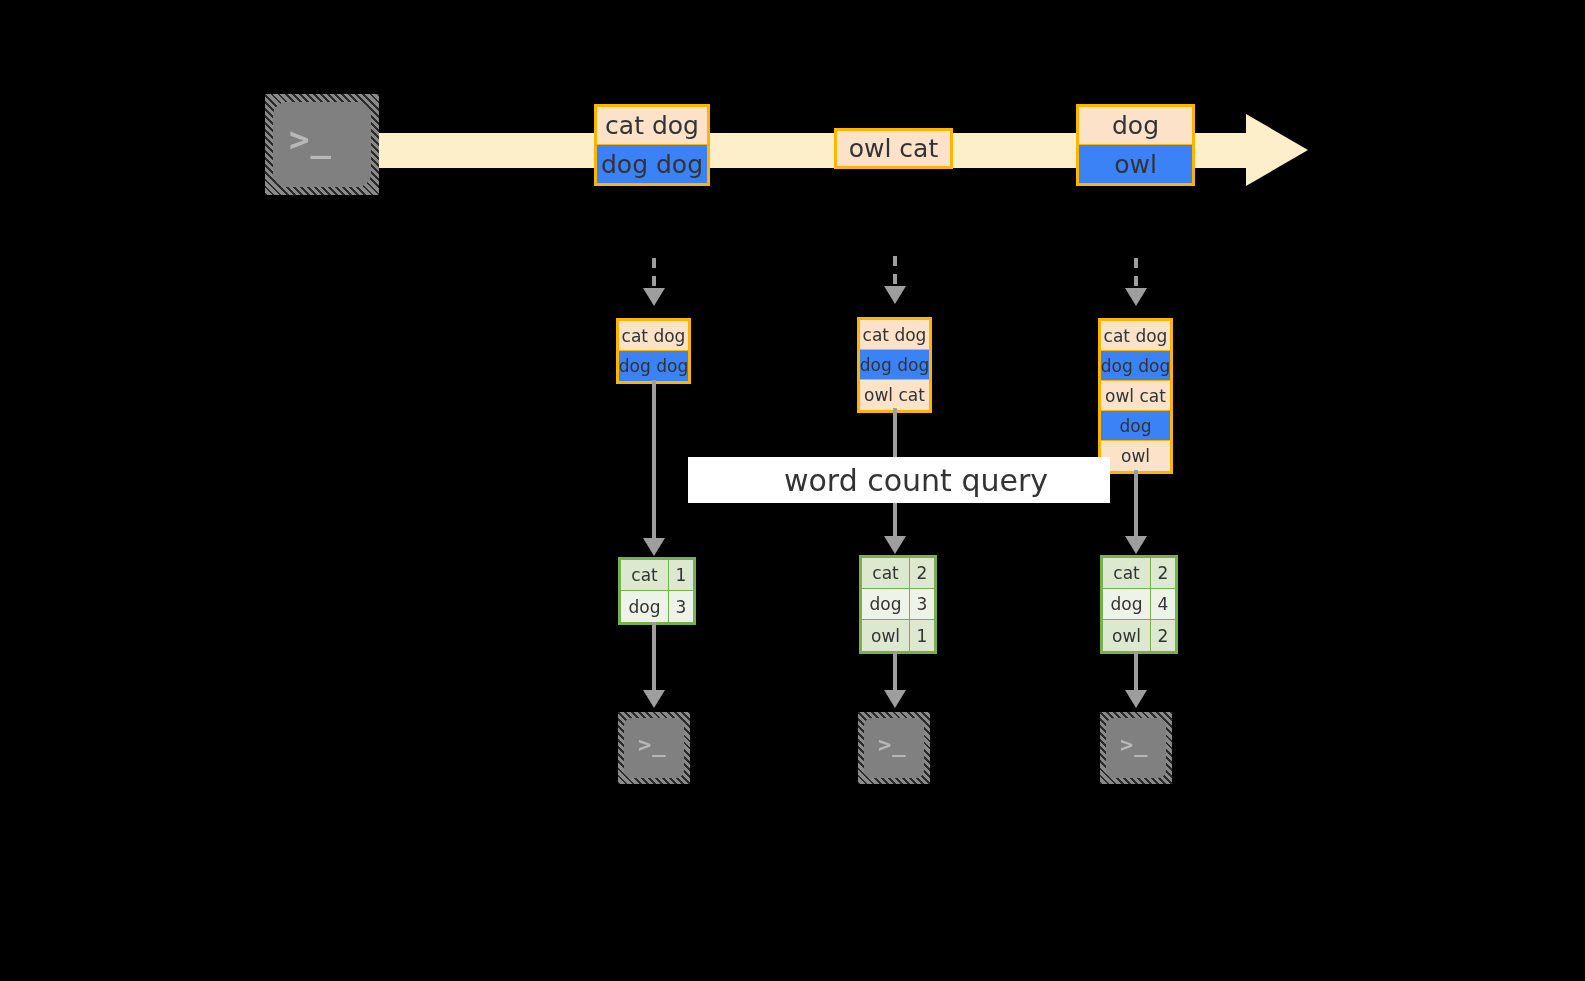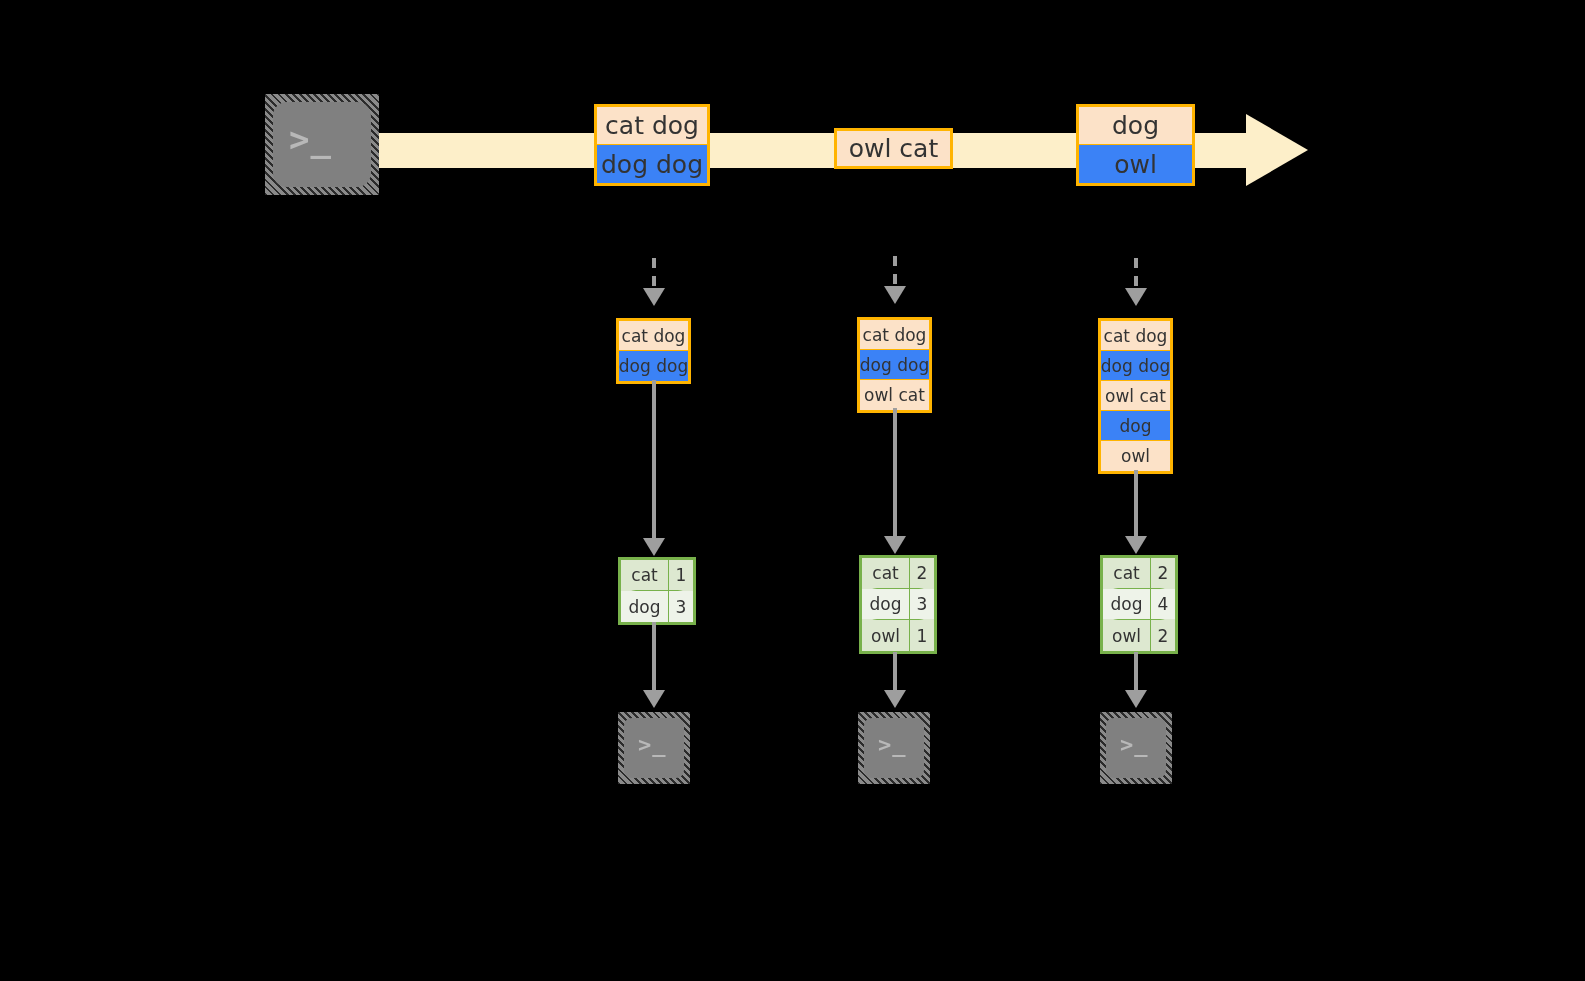--- a/index.html
+++ b/index.html
@@ -112,21 +112,20 @@
     position: absolute;
     border: 3px solid #78B14B;
     box-sizing: border-box;
     background: #DDE8D0;
   }
   .gbox .grow {
     display: flex;
     height: 31px;
     box-sizing: border-box;
     border-bottom: 1px solid #78B14B;
-    border-radius: 15px;
   }
   .gbox .grow:last-child { border-bottom: none; }
   .gbox .gcell {
     display: flex;
     align-items: center;
     justify-content: center;
     font-size: 17px;
     color: #333333;
     box-sizing: border-box;
   }
@@ -236,20 +235,23 @@
 
   <div class="vline" style="left:652px; top:380px; height:168px;"></div>
   <div class="ahead" style="left:643px; top:538px;"></div>
 
   <div class="vline" style="left:893px; top:408px; height:140px;"></div>
   <div class="ahead" style="left:884px; top:536px;"></div>
 
   <div class="vline" style="left:1134px; top:470px; height:78px;"></div>
   <div class="ahead" style="left:1125px; top:536px;"></div>
 
+  <div class="query-band">
+    <span class="query-text">word count query</span>
+  </div>
 
   <div class="gbox gb1">
     <div class="grow dark">
       <div class="gcell k">cat</div>
       <div class="gcell v">1</div>
     </div>
     <div class="grow light">
       <div class="gcell k">dog</div>
       <div class="gcell v">3</div>
     </div>

